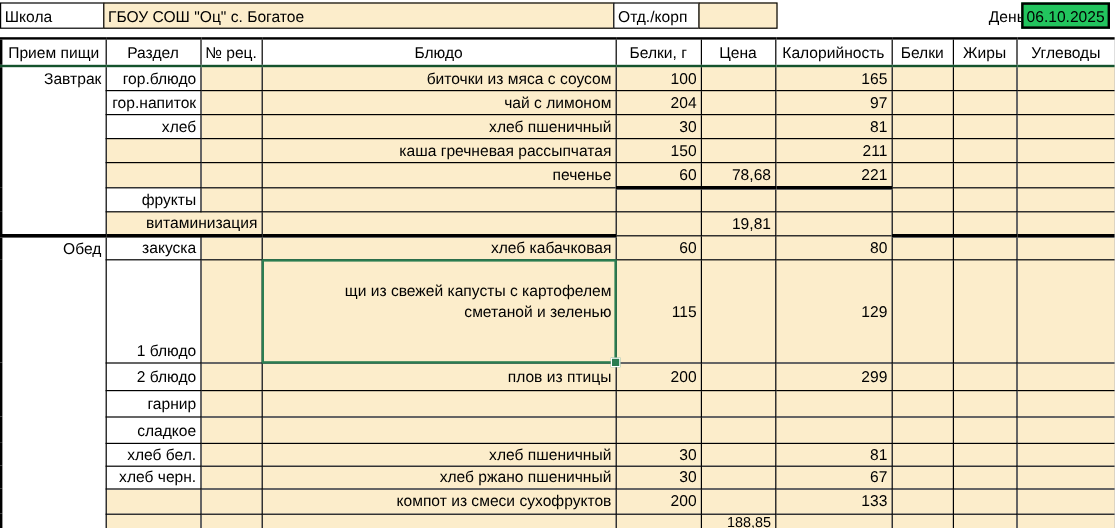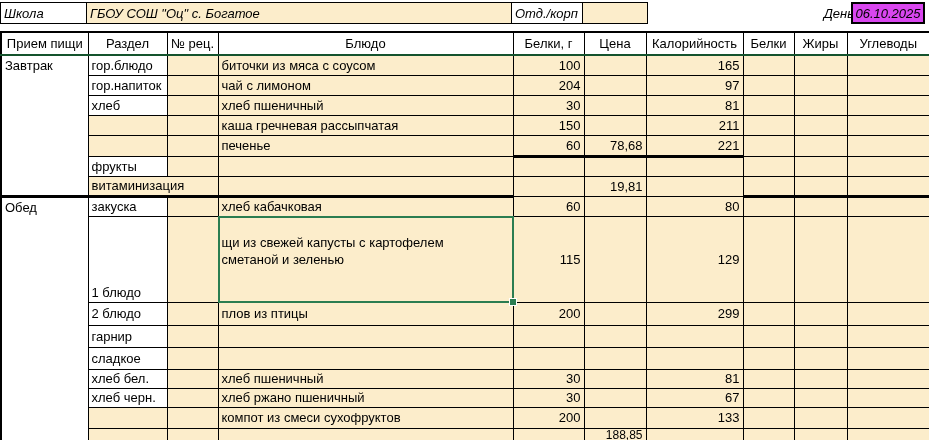--- a/index.html
+++ b/index.html
@@ -2,37 +2,37 @@
 <html><head>
 <meta charset="utf-8">
 <style>
   html,body{margin:0;padding:0;background:#fff;}
   body{font-family:"Liberation Sans",sans-serif;font-size:13px;color:#000;}
   #stage{position:relative;width:929px;height:440px;background:#fff;overflow:hidden;}
 
   
   #topbar{position:absolute;top:0;left:0;width:929px;height:31px;}
   .tcell{position:absolute;top:2px;height:22px;box-sizing:border-box;border:1px solid #000;
-         display:flex;align-items:center;padding:0 3px;background:#fff;font-style:italic;}
+         display:flex;align-items:center;padding:0 3px;background:#fff;}
   .t-school{left:0;width:87px;}
   .t-name{left:86px;width:426px;background:#fcedcb;}
   .t-otd{left:511px;width:72px;}
   .t-blank{left:582px;width:66px;background:#fcedcb;}
   .t-day{left:768px;width:88px;border:none;justify-content:flex-end;padding-right:2px;}
-  .t-date{left:851px;width:74px;border:2px solid #000;background:#d946ef;justify-content:center;text-align:center;}
+  .t-date{left:851px;width:74px;border:2px solid #000;background:#22c55e;justify-content:center;text-align:center;}
 
   
   table{position:absolute;top:31px;left:0;border-collapse:collapse;table-layout:fixed;
         width:929px;border:2px solid #000;border-bottom:3px solid #000;}
   td,th{border:1px solid #000;box-sizing:border-box;font-weight:normal;font-size:13px;
         padding:0 3px;overflow:hidden;white-space:nowrap;vertical-align:middle;background:#fff;}
   th{text-align:center;border-top:2px solid #000;border-bottom:2px solid #14532d;padding:0 1px;}
   .f{background:#fcedcb;}
   .num{text-align:right;}
-  .lbl{text-align:left;}
+  .lbl{text-align:right;}
   .top{vertical-align:top;padding-top:2px;}
   .bot{vertical-align:bottom;padding-bottom:2px;}
   .bb3{border-bottom:3px solid #000;}
   .wrap{white-space:pre-line;line-height:17px;}
   .small{font-size:12px;}
   .r16 td{height:15px;line-height:13px;}
 
   
   .selcell{position:relative;overflow:visible;}
   .selbox{position:absolute;inset:-1px;border:2px solid #2b7d51;pointer-events:none;z-index:5;}

